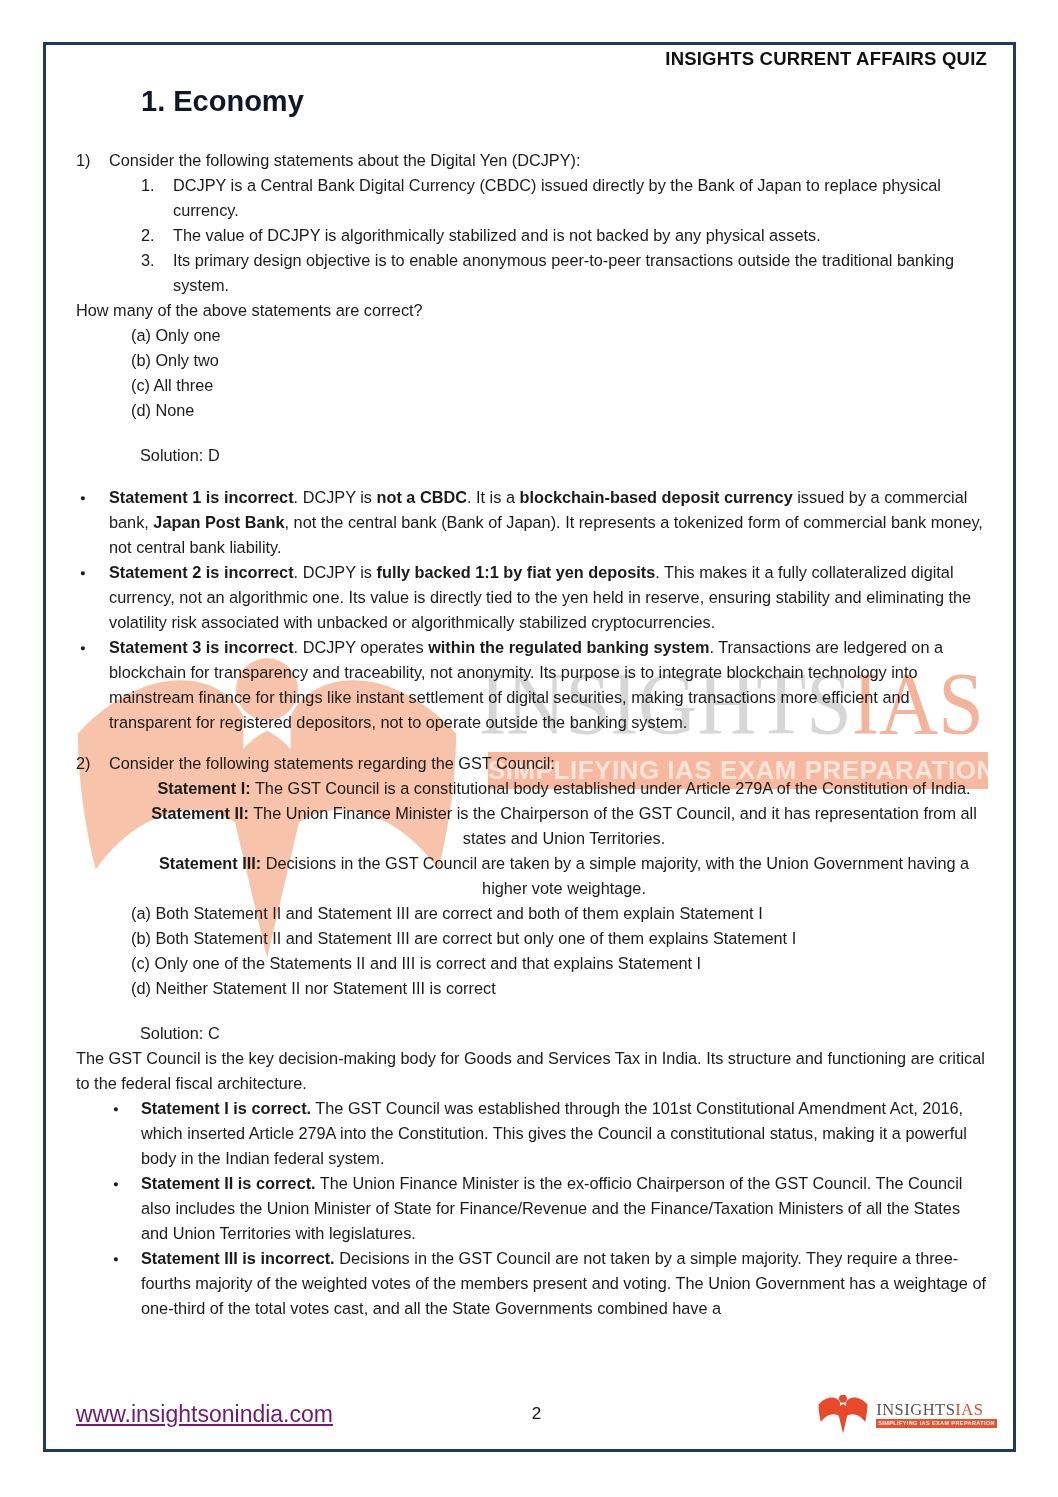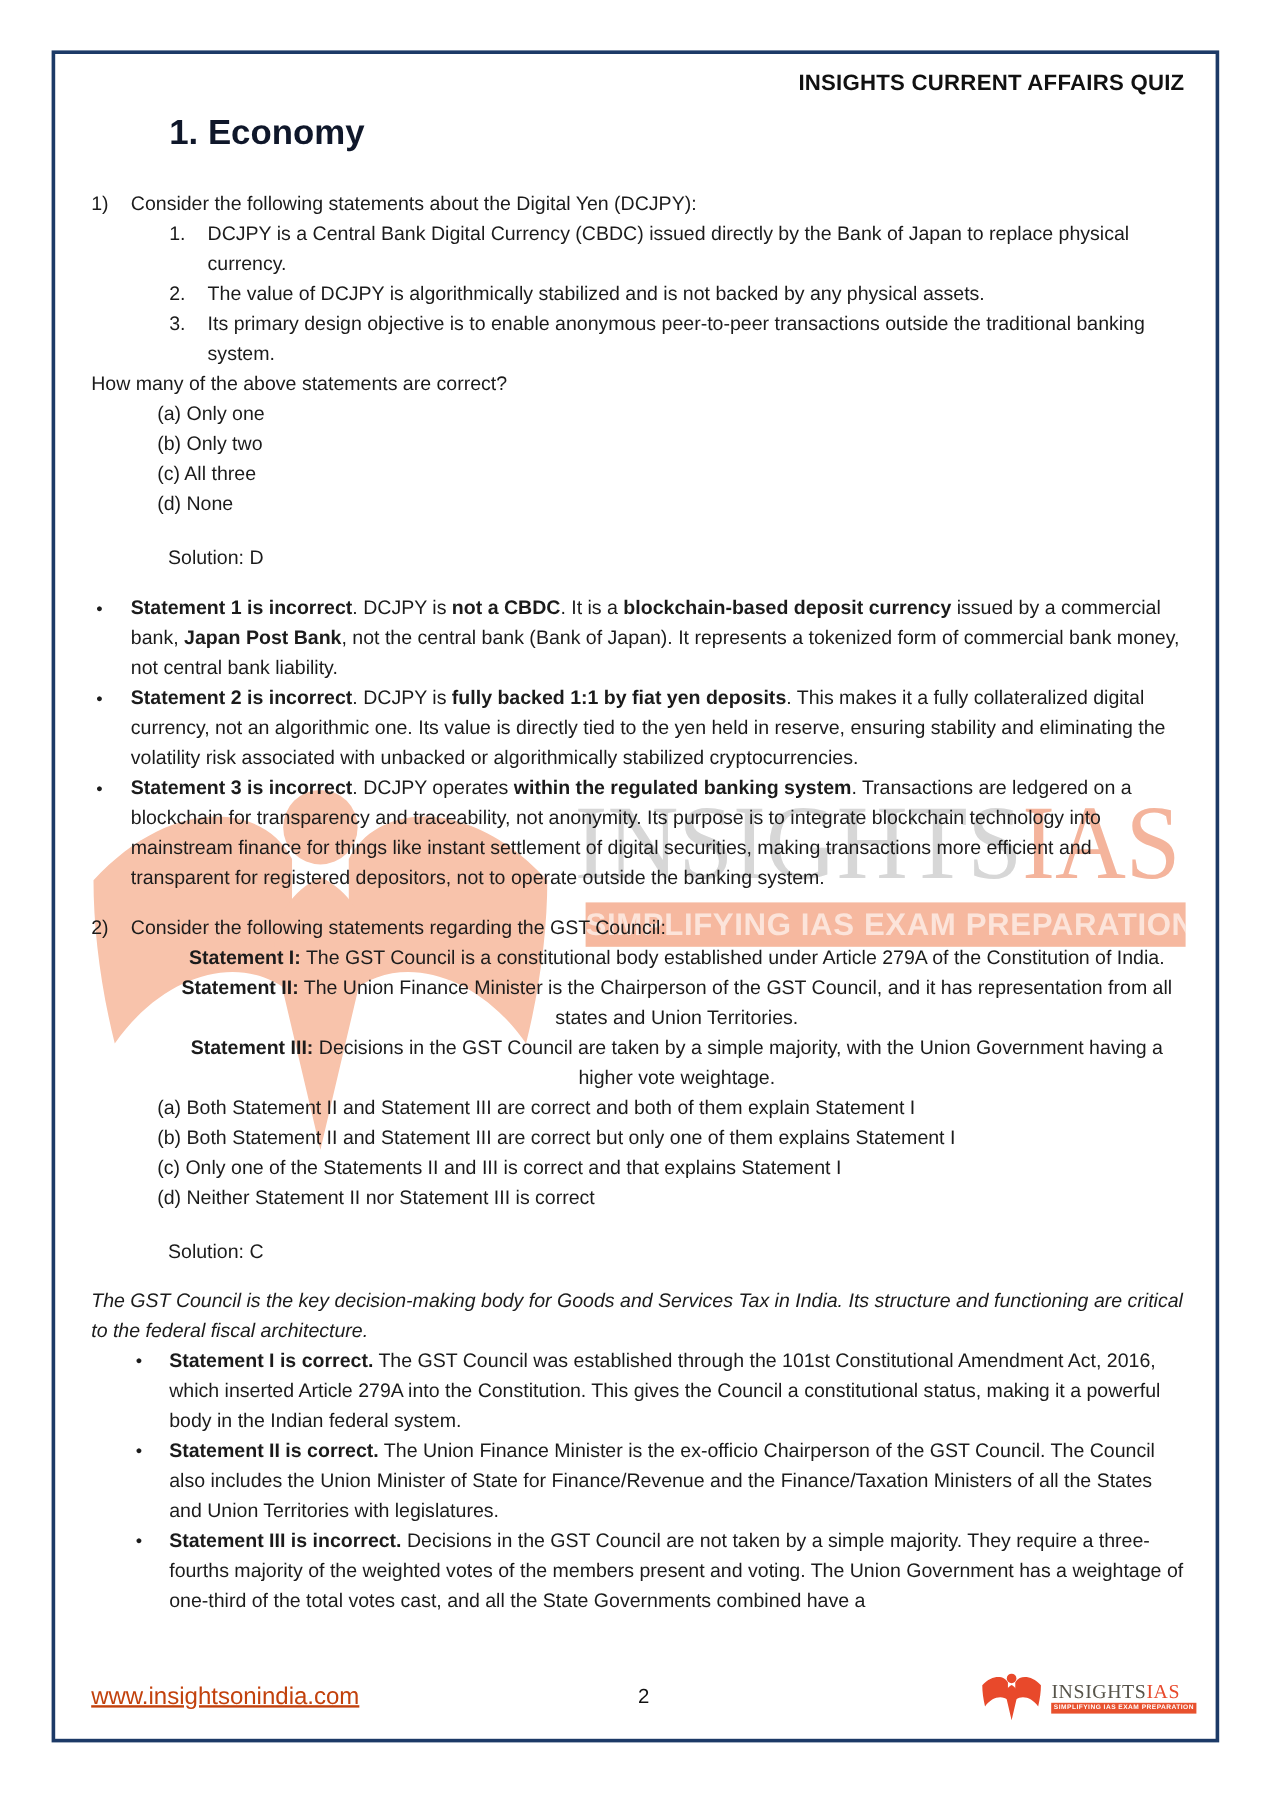--- a/index.html
+++ b/index.html
@@ -23,21 +23,21 @@
   }
   .wm-title .wm-accent{color:#f4b49c;}
   .wm-band{
     position:absolute;left:442px;top:707px;width:500px;height:37px;
     background:#f6b89f;color:rgba(255,255,255,.62);
     font-weight:700;font-size:26px;line-height:37px;text-align:center;
     letter-spacing:.5px;white-space:nowrap;overflow:hidden;
   }
   
   .content{
-    position:absolute;inset:0;padding:13px 26px 0 30px;z-index:1;
+    position:absolute;inset:0;padding:3px 26px 0 30px;z-index:1;
     font-size:16.3px;line-height:25px;
   }
   .doc-header{text-align:right;font-weight:700;font-size:18.5px;line-height:22px;letter-spacing:.2px;color:#111;}
   .sec-title{margin:14px 0 11px 65px;font-size:29px;line-height:34px;font-weight:700;color:#0f172a;}
   .question{margin-top:30px;}
   .q2{margin-top:16px;}
   .q-row{display:flex;}
   .q-num{width:33px;flex:none;}
   .q-intro{flex:1;}
   .stmt.num{display:flex;margin-left:65px;}
@@ -46,28 +46,28 @@
   .stmt.plain{margin-left:65px;text-align:center;}
   .opt{margin-left:55px;}
   .solution{margin-left:64px;margin-top:20px;}
   ul.bullets{list-style:none;margin:17px 0 0 0;padding:0;}
   .bullets li{position:relative;}
   .lvl1 li{padding-left:33px;}
   .lvl1 li::before{content:"\25CF";position:absolute;left:4px;top:0;font-size:9.5px;}
   .lvl2 li{padding-left:65px;}
   .lvl2 li::before{content:"\25CF";position:absolute;left:37px;top:0;font-size:9.5px;}
   ul.lvl2{margin-top:0;}
-  .expl-intro{margin-top:16px;font-style:italic;}
+  .expl-intro{}
   b{font-weight:700;}
   
   .footer{
     position:absolute;left:30px;right:16px;bottom:12px;height:46px;
     display:flex;align-items:center;z-index:2;
   }
-  .site-link{font-size:20px;color:#c2410c;text-decoration:underline;cursor:pointer;}
+  .site-link{font-size:23px;color:#701a75;text-decoration:underline;cursor:pointer;}
   .page-num{position:absolute;left:50%;transform:translateX(-50%);font-size:17px;color:#111;}
   .brand{margin-left:auto;display:flex;align-items:center;gap:6px;}
   .ft-logo{width:54px;height:42px;}
   .ft-logo .mark{fill:#e8492b;}
   .brand-name{font-family:"Liberation Serif","DejaVu Serif",serif;font-size:16.5px;line-height:17px;letter-spacing:.5px;color:#57544a;}
   .brand-name .bn-accent{color:#e8492b;}
   .brand-tagline{
     margin-top:1px;background:#e8512e;color:#ffffff;font-weight:700;
     font-size:5.5px;line-height:9px;text-align:center;letter-spacing:.4px;padding:0 2px;
     white-space:nowrap;

